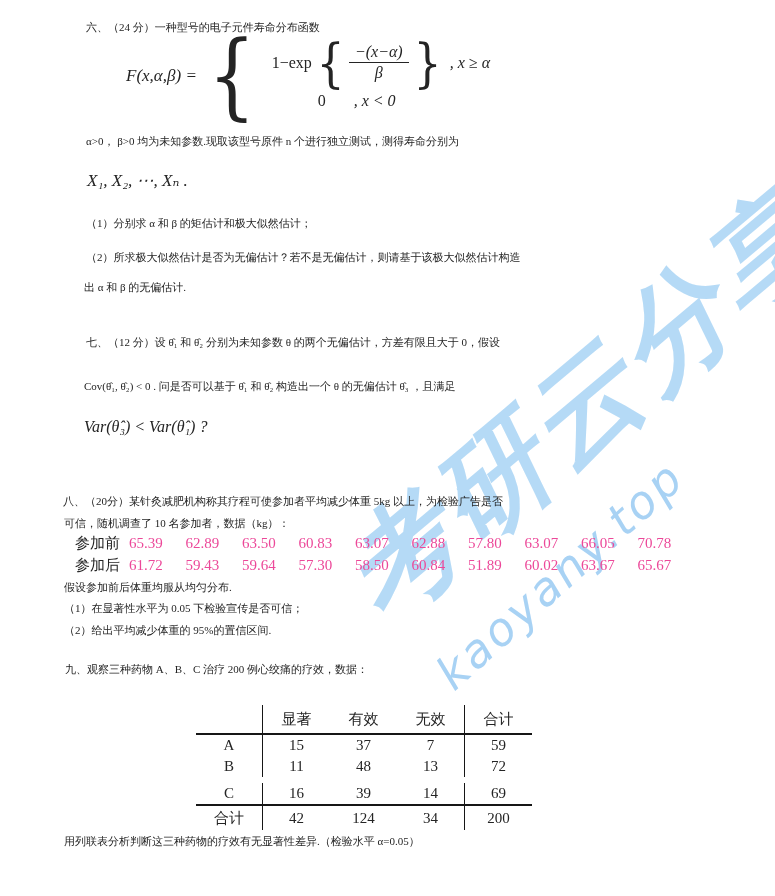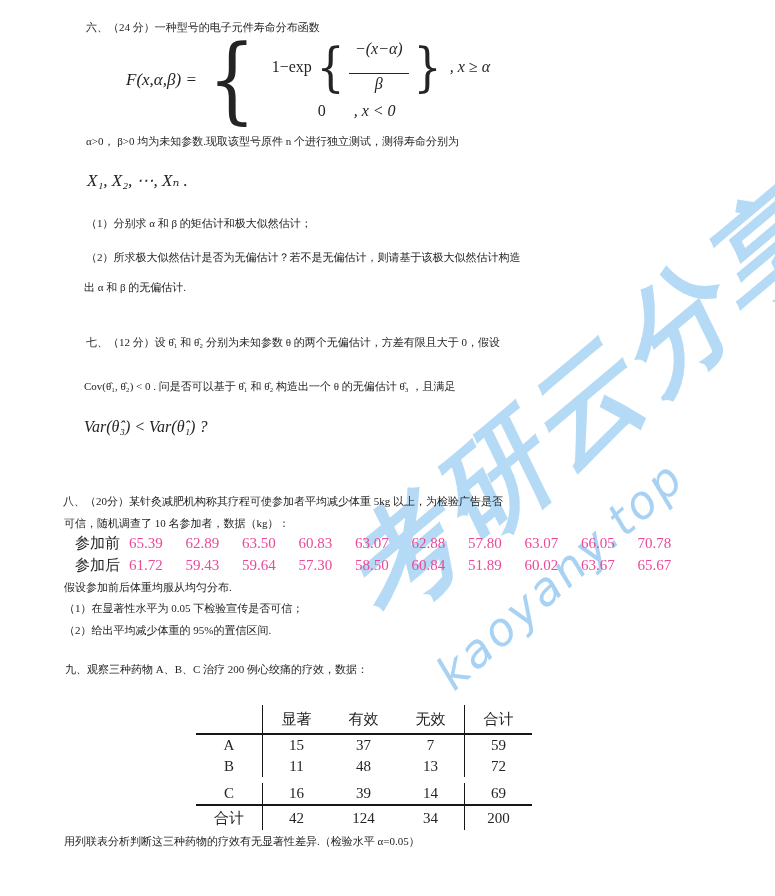--- a/index.html
+++ b/index.html
@@ -35,21 +35,21 @@
     font-size:94px;line-height:72px;font-weight:300;
     font-family:"DejaVu Serif",serif;transform:scaleX(.8);display:inline-block;
   }
   .cases{display:flex;flex-direction:column;gap:9px;margin-left:10px;}
   .case-row{display:flex;align-items:center;font-size:16px;}
   .brace-inner{
     font-size:52px;line-height:40px;font-weight:300;
     font-family:"DejaVu Serif",serif;transform:scaleX(.85);display:inline-block;margin:0 2px;
   }
   .frac{display:inline-flex;flex-direction:column;text-align:center;font-size:16px;}
-  .frac .num{border-bottom:1.4px solid #242424;padding:0 6px 15px;}
+  .frac .num{border-bottom:1.4px solid #242424;padding:0 6px 1px;}
   .frac .den{padding-top:1px;}
   .cond{margin-left:4px;}
   .case2{margin-left:46px;gap:28px;}
 
   
   .num-row{display:flex;align-items:baseline;}
   .row-label{width:54px;font-size:15px;flex:0 0 auto;}
   .nv{width:56.5px;flex:0 0 auto;font-family:Liberation Serif, serif;font-size:15px;color:#ec4899;}
 
   

